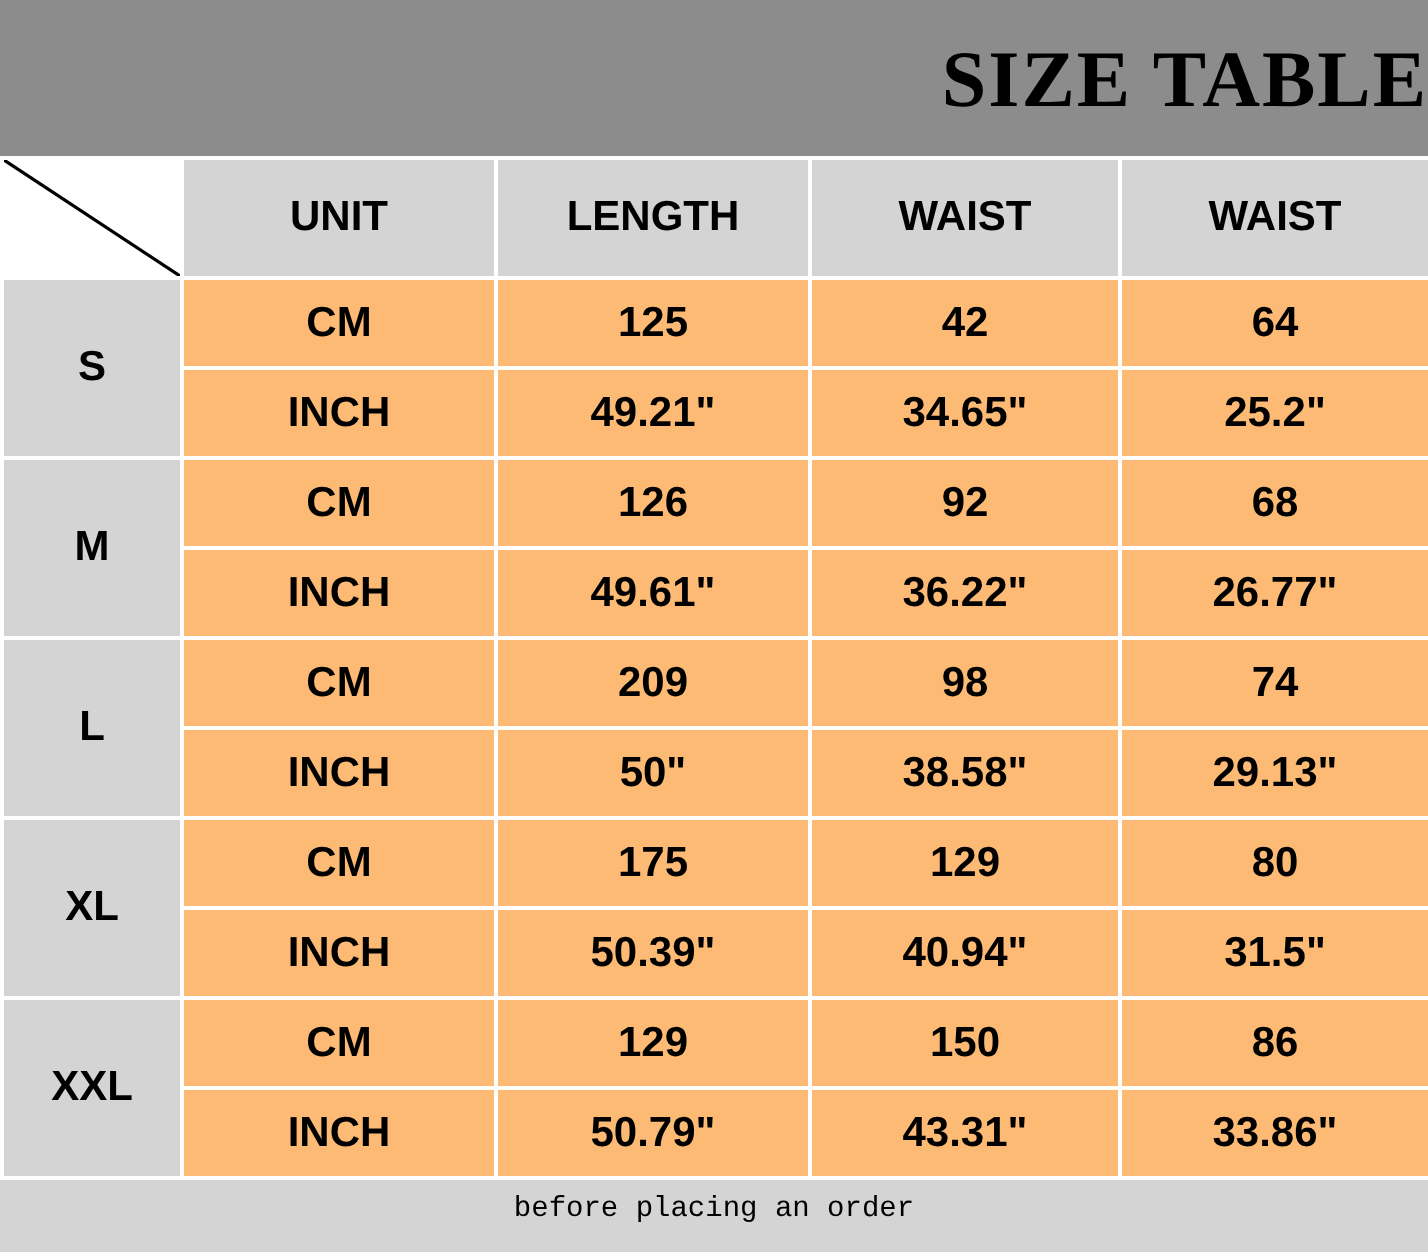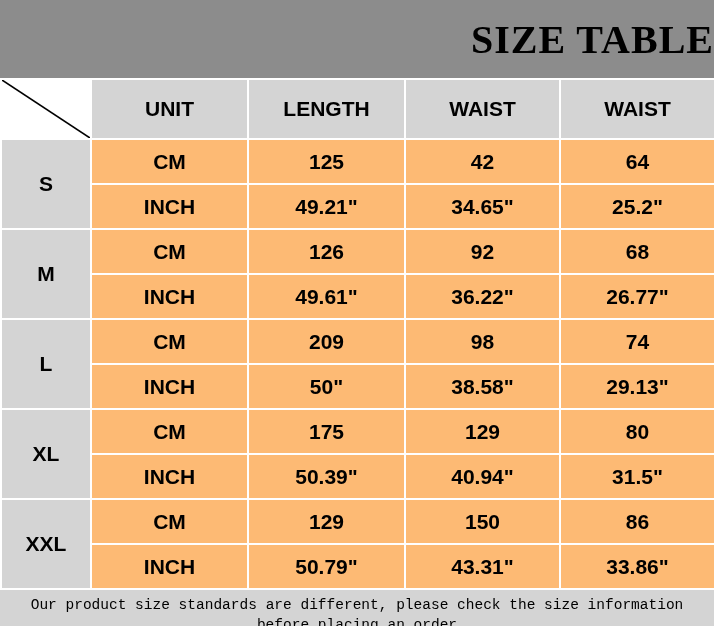--- a/index.html
+++ b/index.html
@@ -193,17 +193,16 @@
       <tr class="row-inch">
         <td class="unit">INCH</td>
         <td class="val">50.79"</td>
         <td class="val">43.31"</td>
         <td class="val">33.86"</td>
       </tr>
     </tbody>
   </table>
 
   <div class="footer">
-    <div>Our product size standards are different, please check the size information</div>
     <div>before placing an order</div>
   </div>
 
 </div>
 
 </body></html>

